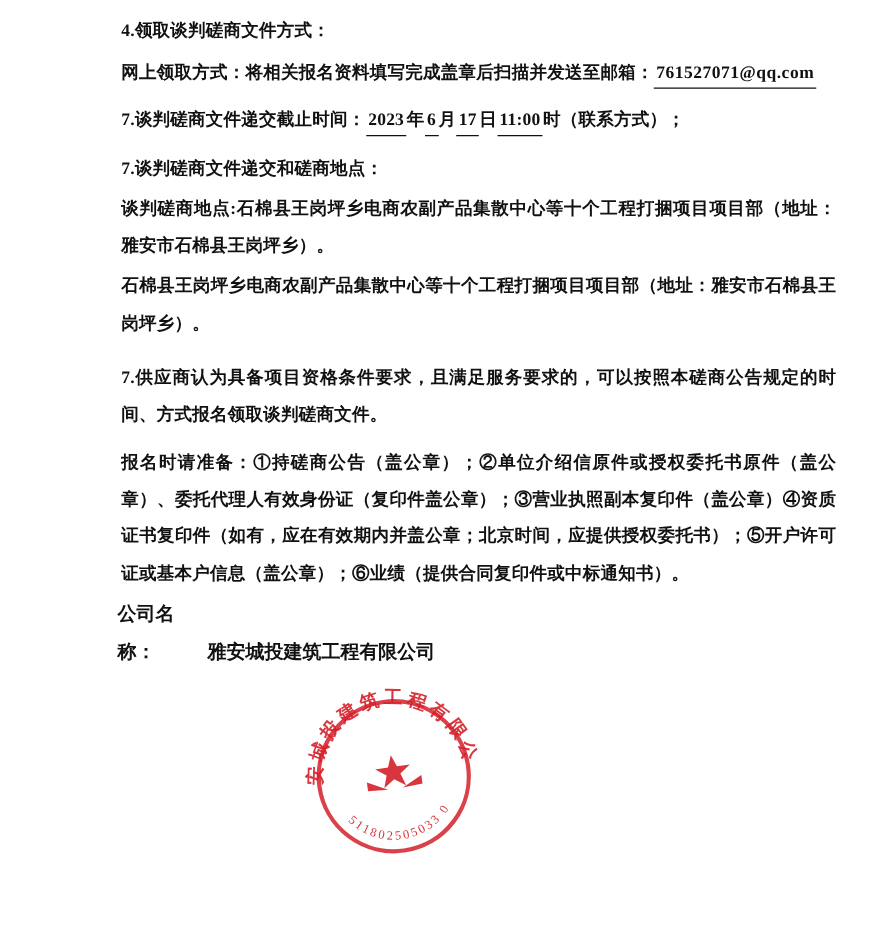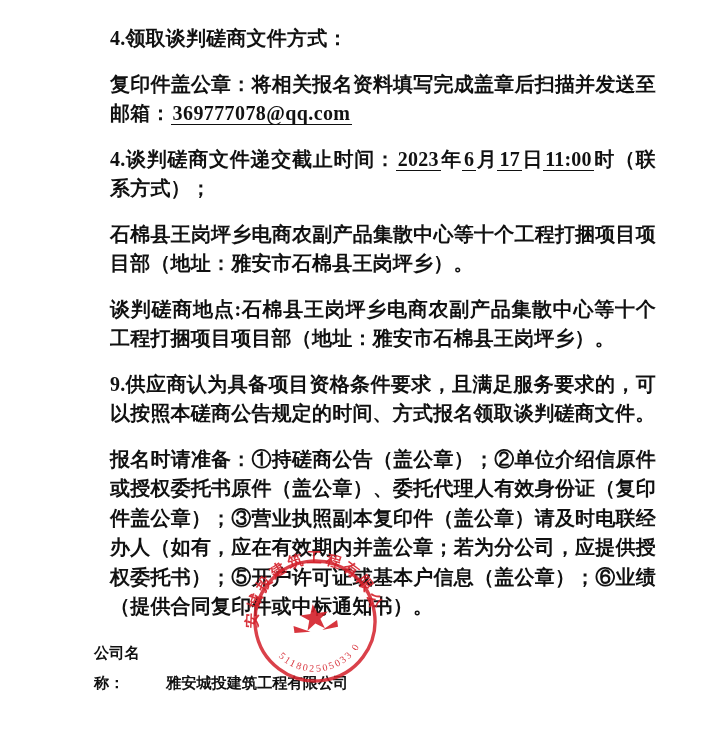--- a/index.html
+++ b/index.html
@@ -22,24 +22,24 @@
     padding: 0;
     box-sizing: border-box;
   }
   .content {
     position: absolute;
     left: 72px;
     top: 8px;
     width: 600px;
   }
   .para {
-    font-size: 20px;
+    font-size: 14px;
     line-height: 29.5px;
     letter-spacing: 0.2px;
-    margin: 16px;
+    margin: 3px;
     text-align: justify;
     font-weight: bold;
   }
   .indent1 {
     text-indent: 0;
     padding-left: 22px;
   }
   .noindent {
     padding-left: 0;
   }
@@ -99,34 +99,35 @@
 </head>
 <body>
 
 <div class="page">
   <div class="content">
 
     <p class="para indent1">4.领取谈判磋商文件方式：</p>
 
 
     <p class="para indent1 gap-sm">
-      <span>复印件盖公章：将相关报名资料填写完成盖章后扫描并发送至邮箱：</span><span class="u email">369777078@qq.com</span>
+      <span>网上领取方式：将相关报名资料填写完成盖章后扫描并发送至邮箱：</span><span class="u email">761527071@qq.com</span>
     </p>
 
 
     <p class="para indent1 gap-md">
-      <span>4.谈判磋商文件递交截止时间：</span><span class="u">2023</span><span>年</span><span class="u">6</span><span>月</span><span class="u">17</span><span>日</span><span class="u">11:00</span><span>时</span><span>（联系方式）；</span>
+      <span>7.谈判磋商文件递交截止时间：</span><span class="u">2023</span><span>年</span><span class="u">6</span><span>月</span><span class="u">17</span><span>日</span><span class="u">11:00</span><span>时</span><span>（联系方式）；</span>
     </p>
 
 
+    <p class="para indent1 gap-md">7.谈判磋商文件递交和磋商地点：</p>
+    <p class="para indent1 gap-sm">谈判磋商地点:石棉县王岗坪乡电商农副产品集散中心等十个工程打捆项目项目部（地址：雅安市石棉县王岗坪乡）。</p>
     <p class="para indent1 gap-sm">石棉县王岗坪乡电商农副产品集散中心等十个工程打捆项目项目部（地址：雅安市石棉县王岗坪乡）。</p>
-    <p class="para indent1 gap-sm">谈判磋商地点:石棉县王岗坪乡电商农副产品集散中心等十个工程打捆项目项目部（地址：雅安市石棉县王岗坪乡）。</p>
 
-    <p class="para indent1 gap-lg">9.供应商认为具备项目资格条件要求，且满足服务要求的，可以按照本磋商公告规定的时间、方式报名领取谈判磋商文件。</p>
-    <p class="para indent1 gap-md">报名时请准备：①持磋商公告（盖公章）；②单位介绍信原件或授权委托书原件（盖公章）、委托代理人有效身份证（复印件盖公章）；③营业执照副本复印件（盖公章）请及时电联经办人（如有，应在有效期内并盖公章；若为分公司，应提供授权委托书）；⑤开户许可证或基本户信息（盖公章）；⑥业绩（提供合同复印件或中标通知书）。</p>
+    <p class="para indent1 gap-lg">7.供应商认为具备项目资格条件要求，且满足服务要求的，可以按照本磋商公告规定的时间、方式报名领取谈判磋商文件。</p>
+    <p class="para indent1 gap-md">报名时请准备：①持磋商公告（盖公章）；②单位介绍信原件或授权委托书原件（盖公章）、委托代理人有效身份证（复印件盖公章）；③营业执照副本复印件（盖公章）④资质证书复印件（如有，应在有效期内并盖公章；北京时间，应提供授权委托书）；⑤开户许可证或基本户信息（盖公章）；⑥业绩（提供合同复印件或中标通知书）。</p>
 
 
     <div class="contact-row" style="margin-top:2px;">
       <span class="contact-label">公司名称：</span><span class="contact-value">雅安城投建筑工程有限公司</span>
       
     </div>
 
   </div>
 
   <div class="seal">

